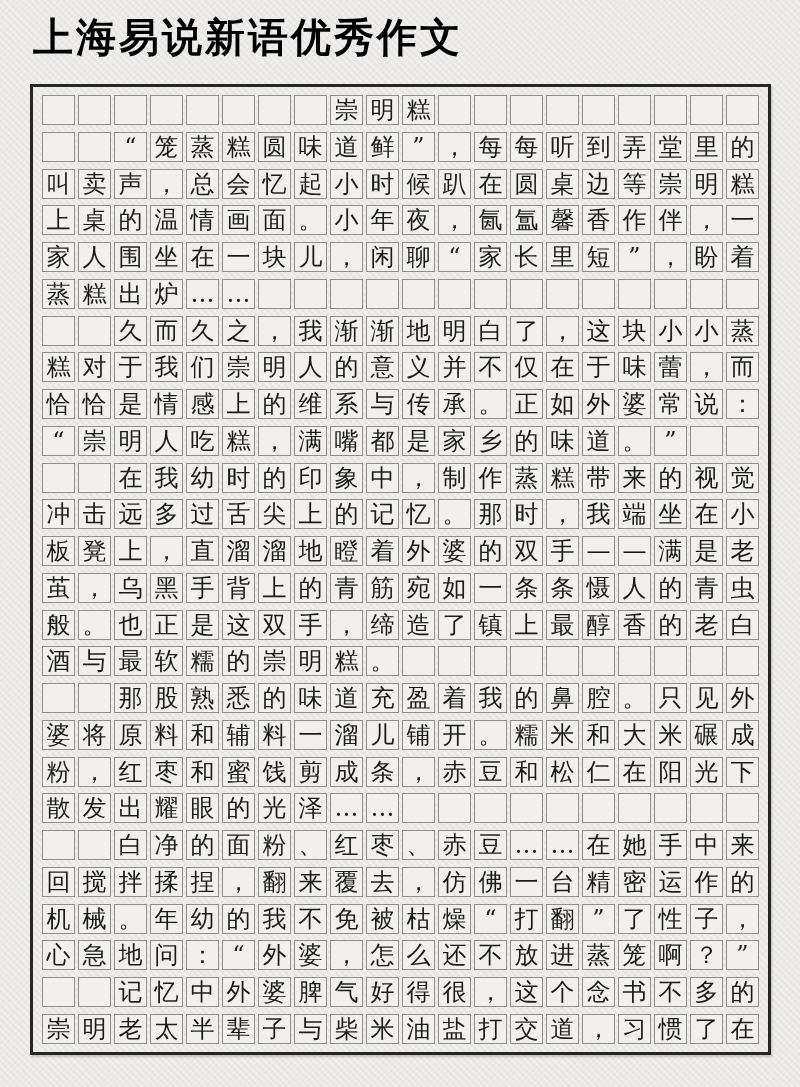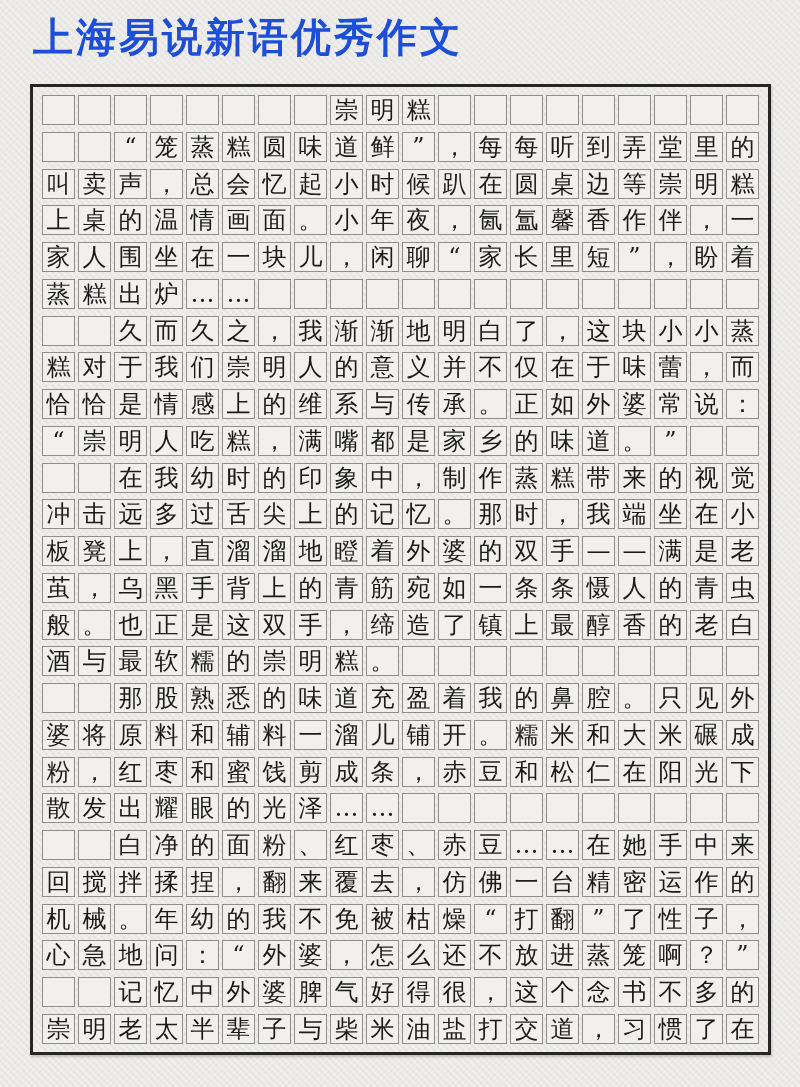--- a/index.html
+++ b/index.html
@@ -18,21 +18,21 @@
     font-family: "DejaVu Serif", "Liberation Serif", serif;
   }
   .page-title {
     position: absolute;
     left: 33px;
     top: 10px;
     margin: 0;
     font-size: 40px;
     font-weight: 700;
     letter-spacing: 3px;
-    color: #1d4ed8;
+    color: #000000;
     font-family: "DejaVu Serif", "Liberation Serif", serif;
   }
   .frame {
     position: absolute;
     left: 30px;
     top: 84px;
     width: 741px;
     height: 971px;
     box-sizing: border-box;
     border: 3px solid #262626;

